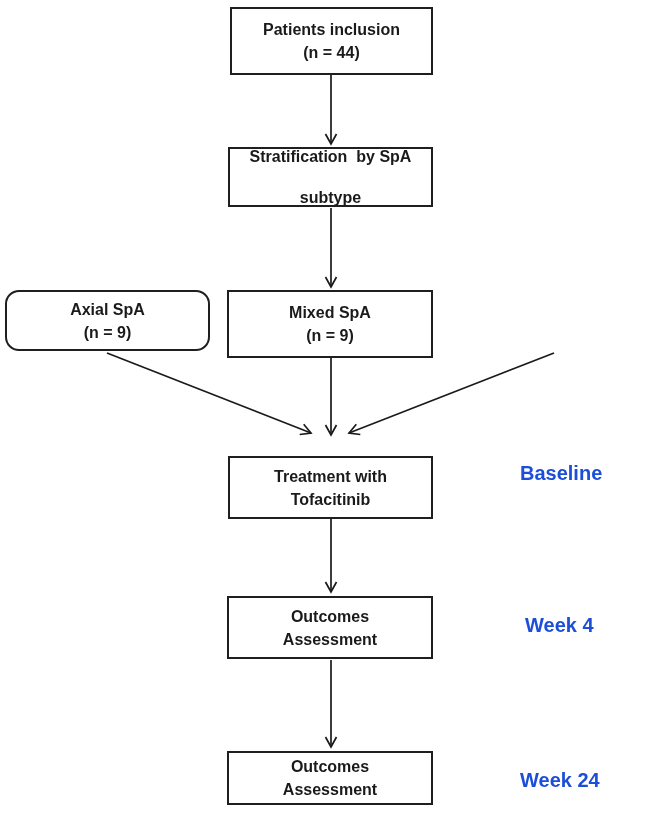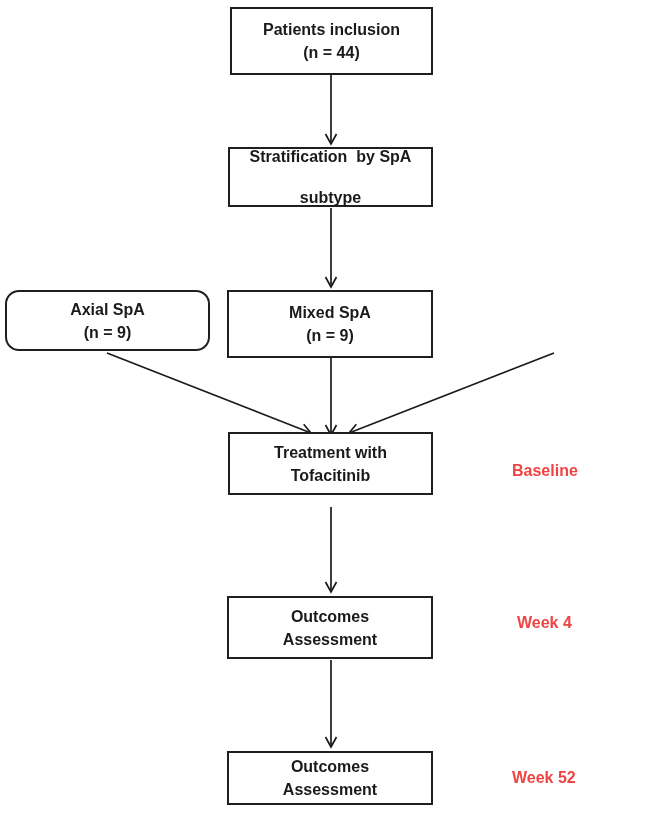--- a/index.html
+++ b/index.html
@@ -31,29 +31,30 @@
     font-size: 16px;
     line-height: 23px;
     color: #1a1a1a;
   }
   .node span { white-space: pre; }
   #node-patients     { left: 230px; top: 7px;   width: 203px; height: 68px; }
   #node-strat        { left: 228px; top: 147px; width: 205px; height: 60px; gap: 18px; }
   #node-axial        { left: 5px;   top: 290px; width: 205px; height: 61px; border-radius: 14px; }
   #node-mixed        { left: 227px; top: 290px; width: 206px; height: 68px; }
   #node-peripheral   { left: 452px; top: 290px; width: 203px; height: 61px; }
-  #node-treatment    { left: 228px; top: 432px; width: 205px; height: 63px; }
+  #node-treatment    { left: 228px; top: 456px; width: 205px; height: 63px; }
   #node-outcomes1    { left: 227px; top: 596px; width: 206px; height: 63px; }
   #node-outcomes2    { left: 227px; top: 751px; width: 206px; height: 54px; }
   .timepoint {
     position: absolute;
     font-weight: bold;
-    font-size: 16px;
-    color: #ef4444;
+    font-size: 20px;
+    color: #1d4ed8;
     white-space: pre;
+    margin-left: 8px;
   }
   #label-baseline { left: 512px; top: 462px; }
   #label-week8    { left: 517px; top: 614px; }
   #label-week52   { left: 512px; top: 769px; }
 </style>
 </head>
 <body>
 
 <div class="canvas">
 
@@ -105,15 +106,15 @@
     <span>Assessment</span>
   </div>
 
   <div class="node" id="node-outcomes2">
     <span>Outcomes</span>
     <span>Assessment</span>
   </div>
 
   <div class="timepoint" id="label-baseline">Baseline</div>
   <div class="timepoint" id="label-week8">Week 4</div>
-  <div class="timepoint" id="label-week52">Week 52</div>
+  <div class="timepoint" id="label-week52">Week 24</div>
 
 </div>
 
 </body></html>

